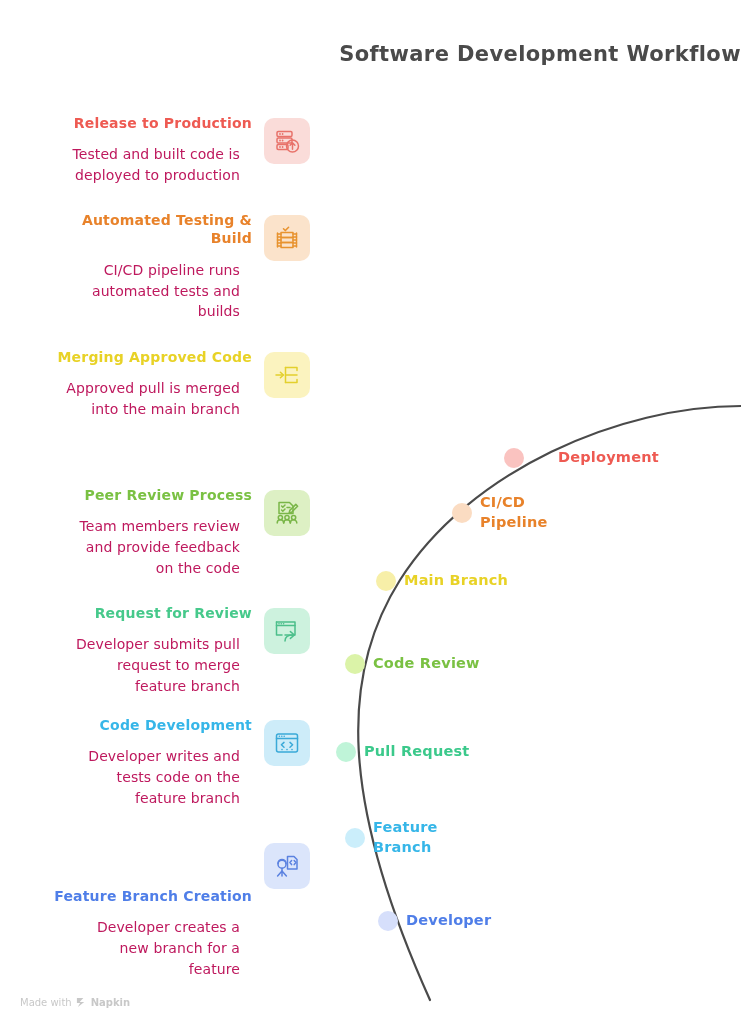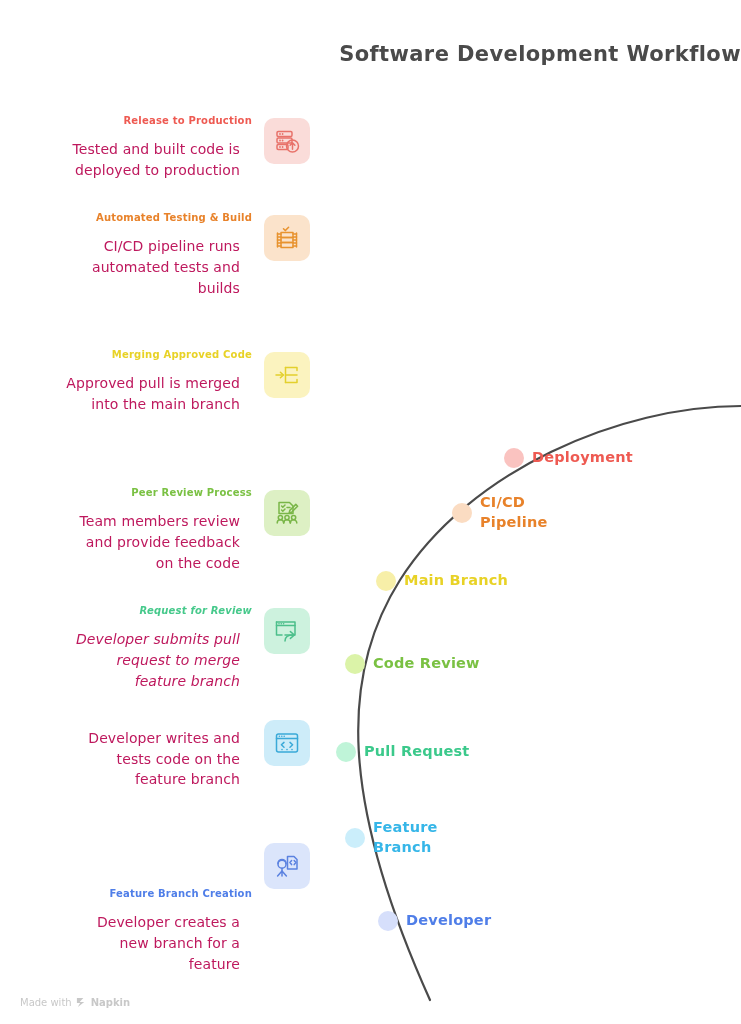--- a/index.html
+++ b/index.html
@@ -15,21 +15,21 @@
     font-size:21px;font-weight:bold;color:#4a4a4a;
     letter-spacing:.4px;
   }
   
   .steps{position:absolute;left:0;top:108px;width:320px;}
   .step{position:absolute;left:0;width:320px;}
   .step-text{
     position:absolute;right:68px;width:200px;text-align:right;
   }
   .step-title{
-    font-size:10px;font-weight:bold;line-height:1.32;
+    font-size:14px;font-weight:bold;line-height:1.32;
     margin:0 0 5px 0;letter-spacing:.2px;
   }
   .step-desc{
     font-size:14px;color:#be185d;line-height:1.48;
     margin:12px;letter-spacing:.1px;
   }
   .step-icon{
     position:absolute;right:10px;top:0;
     width:46px;height:46px;border-radius:10px;
     display:flex;align-items:center;justify-content:center;
@@ -130,39 +130,40 @@
           <circle cx="7.4" cy="18.6" r="2.1" fill="none" stroke="#7ab648" stroke-width="1.5" stroke-linecap="round" stroke-linejoin="round"></circle>
           <path d="M4.2 24 a3.2 3.2 0 0 1 6.4 0" fill="none" stroke="#7ab648" stroke-width="1.5" stroke-linecap="round" stroke-linejoin="round"></path>
           <circle cx="14" cy="18.6" r="2.1" fill="none" stroke="#7ab648" stroke-width="1.5" stroke-linecap="round" stroke-linejoin="round"></circle>
           <path d="M10.8 24 a3.2 3.2 0 0 1 6.4 0" fill="none" stroke="#7ab648" stroke-width="1.5" stroke-linecap="round" stroke-linejoin="round"></path>
           <circle cx="20.6" cy="18.6" r="2.1" fill="none" stroke="#7ab648" stroke-width="1.5" stroke-linecap="round" stroke-linejoin="round"></circle>
           <path d="M17.4 24 a3.2 3.2 0 0 1 6.4 0" fill="none" stroke="#7ab648" stroke-width="1.5" stroke-linecap="round" stroke-linejoin="round"></path>
         </svg>
       </div>
     </div>
     <div class="step" style="top: 500px;">
-      <div class="step-text" style="top: -4px; font-style: italic;">
+      <div class="step-text" style="top: -4px;">
         <p class="step-title" style="color: rgb(70, 201, 139);">Request for Review</p>
         <p class="step-desc">Developer submits pull request to merge feature branch</p>
       </div>
       <div class="step-icon" style="background: rgb(205, 242, 222);">
         <svg width="28" height="28" viewBox="0 0 28 28">
           <path d="M3.5 5 H22 V18 H12" fill="none" stroke="#4cbf8b" stroke-width="1.5" stroke-linecap="round" stroke-linejoin="round"></path>
           <path d="M3.5 5 V18 H9" fill="none" stroke="#4cbf8b" stroke-width="1.5" stroke-linecap="round" stroke-linejoin="round"></path>
           <path d="M3.5 8.6 H22" fill="none" stroke="#4cbf8b" stroke-width="1.5" stroke-linecap="round" stroke-linejoin="round"></path>
           <circle cx="6" cy="6.8" r=".8" fill="#4cbf8b"></circle>
           <circle cx="8.3" cy="6.8" r=".8" fill="#4cbf8b"></circle>
           <circle cx="10.6" cy="6.8" r=".8" fill="#4cbf8b"></circle>
           <path d="M12 24 q0-6 8-6" fill="none" stroke="#4cbf8b" stroke-width="1.5" stroke-linecap="round" stroke-linejoin="round"></path>
           <path d="M17.4 14.6 L21.4 18 L17.4 21.4" fill="none" stroke="#4cbf8b" stroke-width="1.5" stroke-linecap="round" stroke-linejoin="round"></path>
         </svg>
       </div>
     </div>
     <div class="step" style="top: 612px;">
       <div class="step-text" style="top: -4px;">
+        <p class="step-title" style="color: rgb(54, 182, 232);">Code Development</p>
         <p class="step-desc">Developer writes and tests code on the feature branch</p>
       </div>
       <div class="step-icon" style="background: rgb(205, 236, 249);">
         <svg width="28" height="28" viewBox="0 0 28 28">
           <rect x="3.5" y="5" width="21" height="18" rx="2" fill="none" stroke="#3aa9d8" stroke-width="1.5" stroke-linecap="round" stroke-linejoin="round"></rect>
           <path d="M3.5 9.6 H24.5" fill="none" stroke="#3aa9d8" stroke-width="1.5" stroke-linecap="round" stroke-linejoin="round"></path>
           <circle cx="6.4" cy="7.3" r=".8" fill="#3aa9d8"></circle>
           <circle cx="8.8" cy="7.3" r=".8" fill="#3aa9d8"></circle>
           <circle cx="11.2" cy="7.3" r=".8" fill="#3aa9d8"></circle>
           <path d="M11 13.4 L8.4 15.8 L11 18.2" fill="none" stroke="#3aa9d8" stroke-width="1.5" stroke-linecap="round" stroke-linejoin="round"></path>
@@ -192,21 +193,21 @@
     </div>
   </div>
 
 <div id="arc-wrap">
   <svg width="741" height="1024" style="position:absolute;left:0;top:0;">
     <path id="arc-path" fill="none" stroke="#4a4a4a" stroke-width="2.2" stroke-linecap="round" d="M 741 406 C 620 406 470 470 400 580 C 340 675 340 800 430 1000"></path>
   </svg>
   <div id="nodes">
       <div class="node" style="left: 514px; top: 458px; width: 20px; height: 20px;">
         <div class="node-dot" style="background: rgb(250, 195, 192);"></div>
-        <div class="node-label" style="color: rgb(238, 90, 82);">Deployment</div>
+        <div class="node-label" style="color: rgb(238, 90, 82); margin-left: 26px;">Deployment</div>
       </div>
       <div class="node" style="left: 462px; top: 513px; width: 20px; height: 20px;">
         <div class="node-dot" style="background: rgb(251, 220, 194);"></div>
         <div class="node-label" style="color: rgb(232, 130, 42);">CI/CD
 Pipeline</div>
       </div>
       <div class="node" style="left: 386px; top: 581px; width: 20px; height: 20px;">
         <div class="node-dot" style="background: rgb(247, 239, 168);"></div>
         <div class="node-label" style="color: rgb(232, 210, 38);">Main Branch</div>
       </div>

